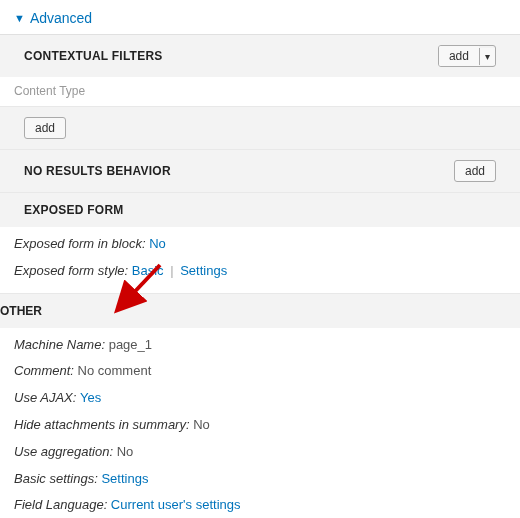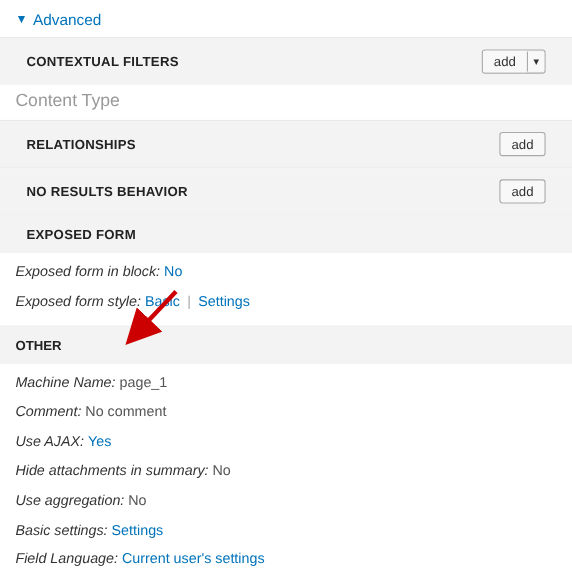--- a/index.html
+++ b/index.html
@@ -87,21 +87,21 @@
       cursor: pointer;
       color: #333;
     }
 
     .section-content {
       padding: 6px 14px 8px 14px;
     }
 
     .placeholder-text {
       color: #999;
-      font-size: 16px;
+      font-size: 12px;
       padding: 2px 0;
       font-style: normal;
     }
 
     .section-rows {
       padding: 4px 14px 8px 14px;
     }
 
     .row {
       padding: 3px 0;
@@ -125,21 +125,21 @@
       color: #aaa;
       margin: 0 3px;
     }
 
     .section-title-other {
       font-weight: bold;
       font-size: 12px;
       text-transform: uppercase;
       color: #222;
       background: #f3f3f3;
-      padding: 10px 14px;
+      padding: 10px 0;
     }
 
     .page-wrapper {
       position: relative;
     }
   </style>
 </head>
 <body>
 
 <div class="page-wrapper">
@@ -157,21 +157,20 @@
         <button class="add-btn-dropdown">▾</button>
       </div>
     </div>
     <div class="section-content">
       <span class="placeholder-text">Content Type</span>
     </div>
   </div>
 
   <div class="section">
     <div class="section-header">
-      <span class="section-header-title">RELATIONSHIPS</span>
       <button class="add-btn-single">add</button>
     </div>
   </div>
 
   <div class="section">
     <div class="section-header">
       <span class="section-header-title">NO RESULTS BEHAVIOR</span>
       <button class="add-btn-single">add</button>
     </div>
   </div>

